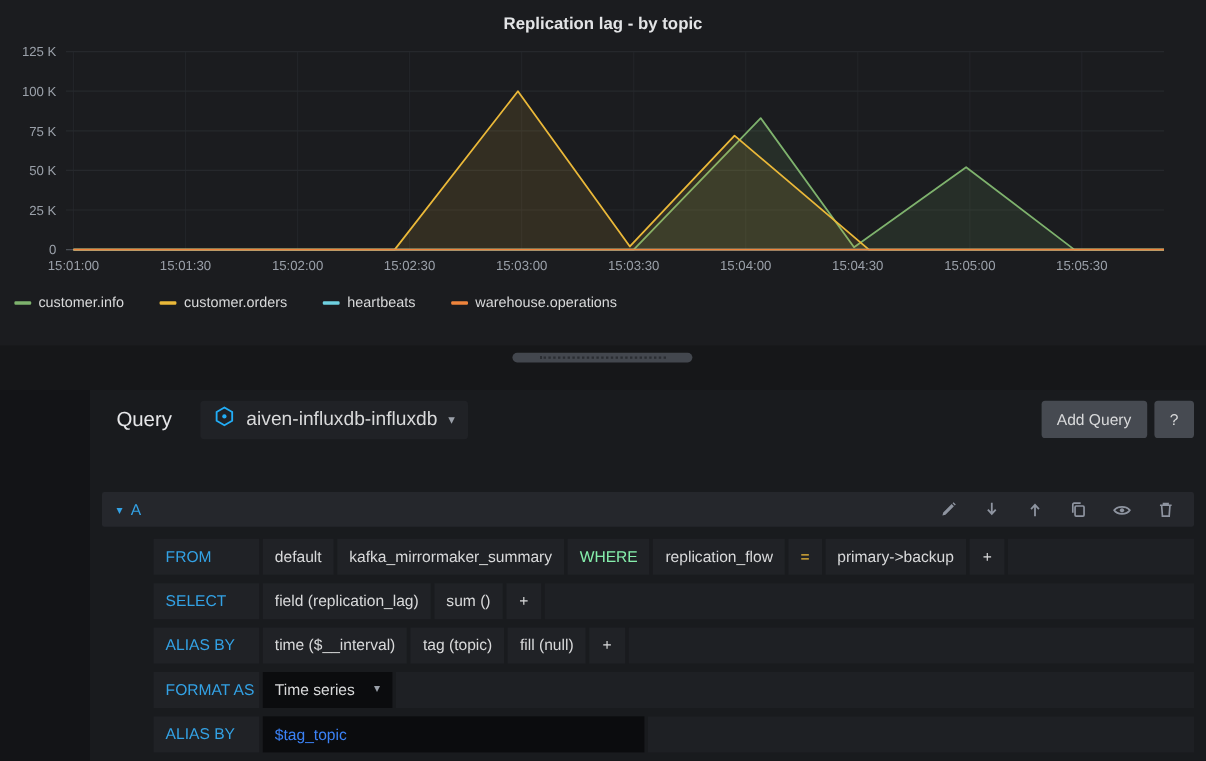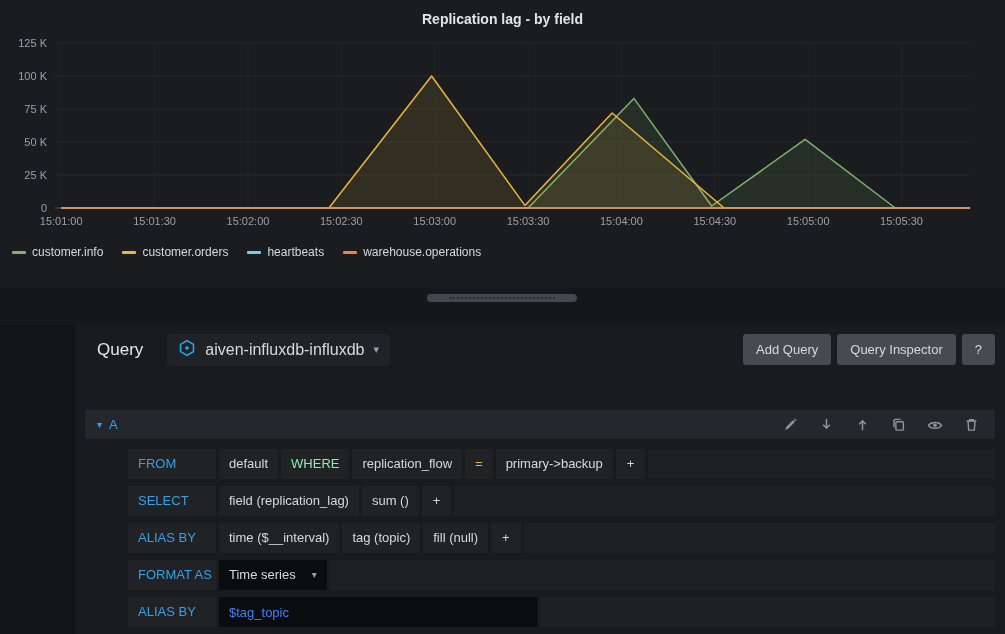--- a/index.html
+++ b/index.html
@@ -9,21 +9,21 @@
     font-family:"Liberation Sans",sans-serif;
     color:#d8d9da;
     position:relative;
     overflow:hidden;
   }
   
   .chart-panel{position:absolute;top:0;left:0;width:1005px;height:288px;background:#1b1c1f}
   .chart-title{text-align:center;padding-top:11px;font-size:14px;font-weight:700;color:#e3e4e6}
   #chart-svg{display:block;margin-top:2px}
   .tick{fill:#9aa0a9;font-size:11px;font-family:"Liberation Sans",sans-serif}
-  .legend{position:absolute;left:12px;top:245px;display:flex;gap:19px;align-items:center}
+  .legend{position:absolute;left:12px;top:245px;display:flex;gap:30px;align-items:center}
   .legend-item{display:flex;align-items:center;gap:6px;cursor:pointer}
   .legend-marker{width:14px;height:3px;border-radius:1px;display:inline-block}
   .legend-label{font-size:12px;color:#d8d9da}
   
   .scroll-pill{position:absolute;top:294px;left:427px;width:150px;height:8px;border-radius:4px;background:#43474e;cursor:pointer}
   .scroll-pill::after{content:"";position:absolute;left:15%;right:15%;top:3px;border-top:2px dotted #2a2d32}
   
   .side-strip{position:absolute;left:0;top:325px;width:75px;height:309px;background:#131417}
   
   .editor{position:absolute;left:75px;top:325px;width:930px;height:309px;background:#191b1e;padding:8px 10px 0 10px}
@@ -51,21 +51,21 @@
   .seg-select{background:#0b0c0e;display:flex;align-items:flex-end;gap:16px}
   .seg-select .caret{color:#9aa0a9;font-size:10px}
   .seg-input{background:#0b0c0e;border:none;outline:none;width:318px;color:#3b82f6;
        font-family:inherit;font-size:13px;height:30px;padding:0 10px;margin-right:3px}
   .qfill{flex:1;background:#1e2024}
 </style>
 </head>
 <body>
 
 <section class="chart-panel">
-  <div class="chart-title">Replication lag - by field</div>
+  <div class="chart-title">Replication lag - by topic</div>
   <svg id="chart-svg" width="1005" height="212">
       <line x1="61.2" y1="14" x2="61.2" y2="179" stroke="#222428"></line>
       <text x="61.2" y="196" text-anchor="middle" class="tick">15:01:00</text>
       <line x1="154.6" y1="14" x2="154.6" y2="179" stroke="#222428"></line>
       <text x="154.6" y="196" text-anchor="middle" class="tick">15:01:30</text>
       <line x1="248.0" y1="14" x2="248.0" y2="179" stroke="#222428"></line>
       <text x="248.0" y="196" text-anchor="middle" class="tick">15:02:00</text>
       <line x1="341.3" y1="14" x2="341.3" y2="179" stroke="#222428"></line>
       <text x="341.3" y="196" text-anchor="middle" class="tick">15:02:30</text>
       <line x1="434.7" y1="14" x2="434.7" y2="179" stroke="#222428"></line>
@@ -148,21 +148,20 @@
           <path d="M10 1.8 L17.2 6 V14 L10 18.2 L2.8 14 V6 Z" fill="none" stroke="#22adf6" stroke-width="1.7"></path>
           <circle cx="10" cy="10" r="2" fill="#22adf6"></circle>
         </svg>
       </span>
       <span>aiven-influxdb-influxdb</span>
       <span class="ds-caret">▾</span>
     </div>
 
     <div class="header-buttons">
       <button class="btn">Add Query</button>
-      <button class="btn">Query Inspector</button>
       <button class="btn">?</button>
     </div>
   </div>
 
   <div class="a-bar">
     <span class="a-caret">▾</span>
     <span class="a-refid">A</span>
 
     <div class="a-icons">
       <span class="icon-btn">
@@ -197,20 +196,21 @@
             <path d="M2.8 4.3 H13.2 M6 4.3 V2.8 H10 V4.3 M4.3 4.3 L5 14 H11 L11.7 4.3" fill="none" stroke="#8e94a0" stroke-width="1.5"></path>
           </svg>
       </span>
     </div>
   </div>
 
   <div id="query-rows">
       <div class="qrow">
         <div class="seg label-keyword">FROM</div>
         <div class="seg seg-value">default</div>
+        <div class="seg seg-value">kafka_mirrormaker_summary</div>
         <div class="seg seg-keyword">WHERE</div>
         <div class="seg seg-value">replication_flow</div>
         <div class="seg seg-operator">=</div>
         <div class="seg seg-value">primary-&gt;backup</div>
         <div class="seg seg-plus">+</div>
         <div class="qfill"></div>
       </div>
       <div class="qrow">
         <div class="seg label-keyword">SELECT</div>
         <div class="seg seg-value">field (replication_lag)</div>

